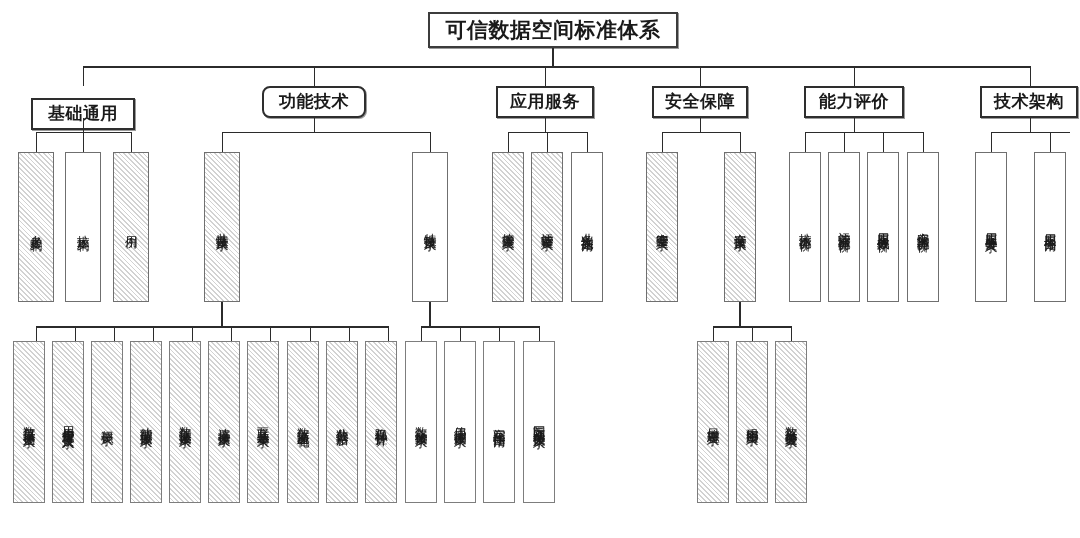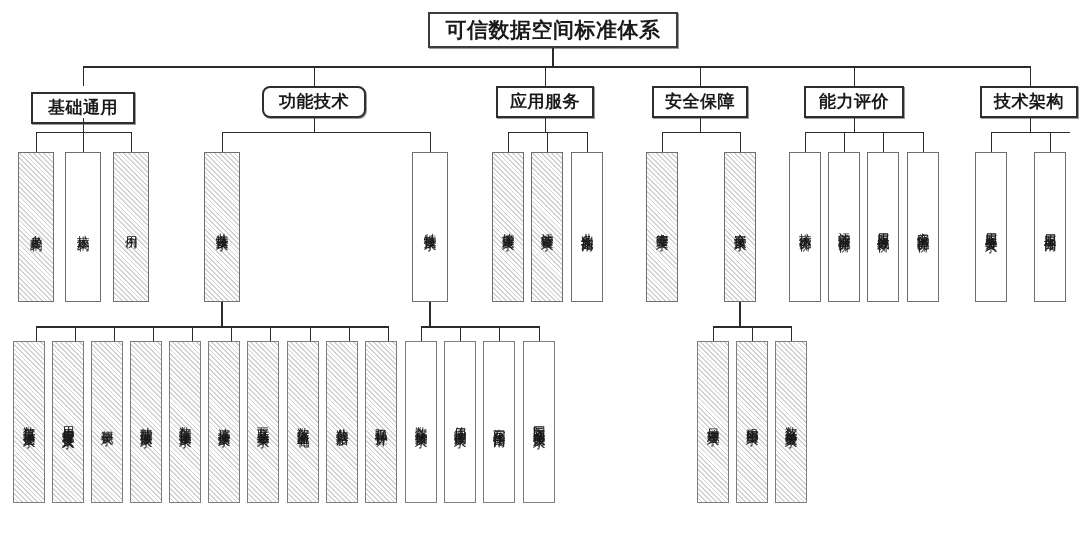--- a/index.html
+++ b/index.html
@@ -108,21 +108,21 @@
 
   <div class="ln thick h" style="left:83px; top:66px; width:948px; height:2px;"></div>
 
   <div class="ln v" style="left:83px; top:66px; height:20px;"></div>
   <div class="ln v" style="left:314px; top:66px; height:20px;"></div>
   <div class="ln v" style="left:545px; top:66px; height:20px;"></div>
   <div class="ln v" style="left:700px; top:66px; height:20px;"></div>
   <div class="ln v" style="left:854px; top:66px; height:20px;"></div>
   <div class="ln v" style="left:1030px; top:66px; height:20px;"></div>
 
-  <div class="node lvl2" style="left:31px; top:92px; width:104px; height:32px;">
+  <div class="node lvl2" style="left:31px; top:98px; width:104px; height:32px;">
     <span class="lbl">基础通用</span>
   </div>
   <div class="node lvl2" style="left:262px; top:86px; width:104px; height:32px;border-radius:8px;">
     <span class="lbl">功能技术</span>
   </div>
   <div class="node lvl2" style="left:496px; top:86px; width:98px; height:32px;">
     <span class="lbl">应用服务</span>
   </div>
   <div class="node lvl2" style="left:652px; top:86px; width:96px; height:32px;">
     <span class="lbl">安全保障</span>

